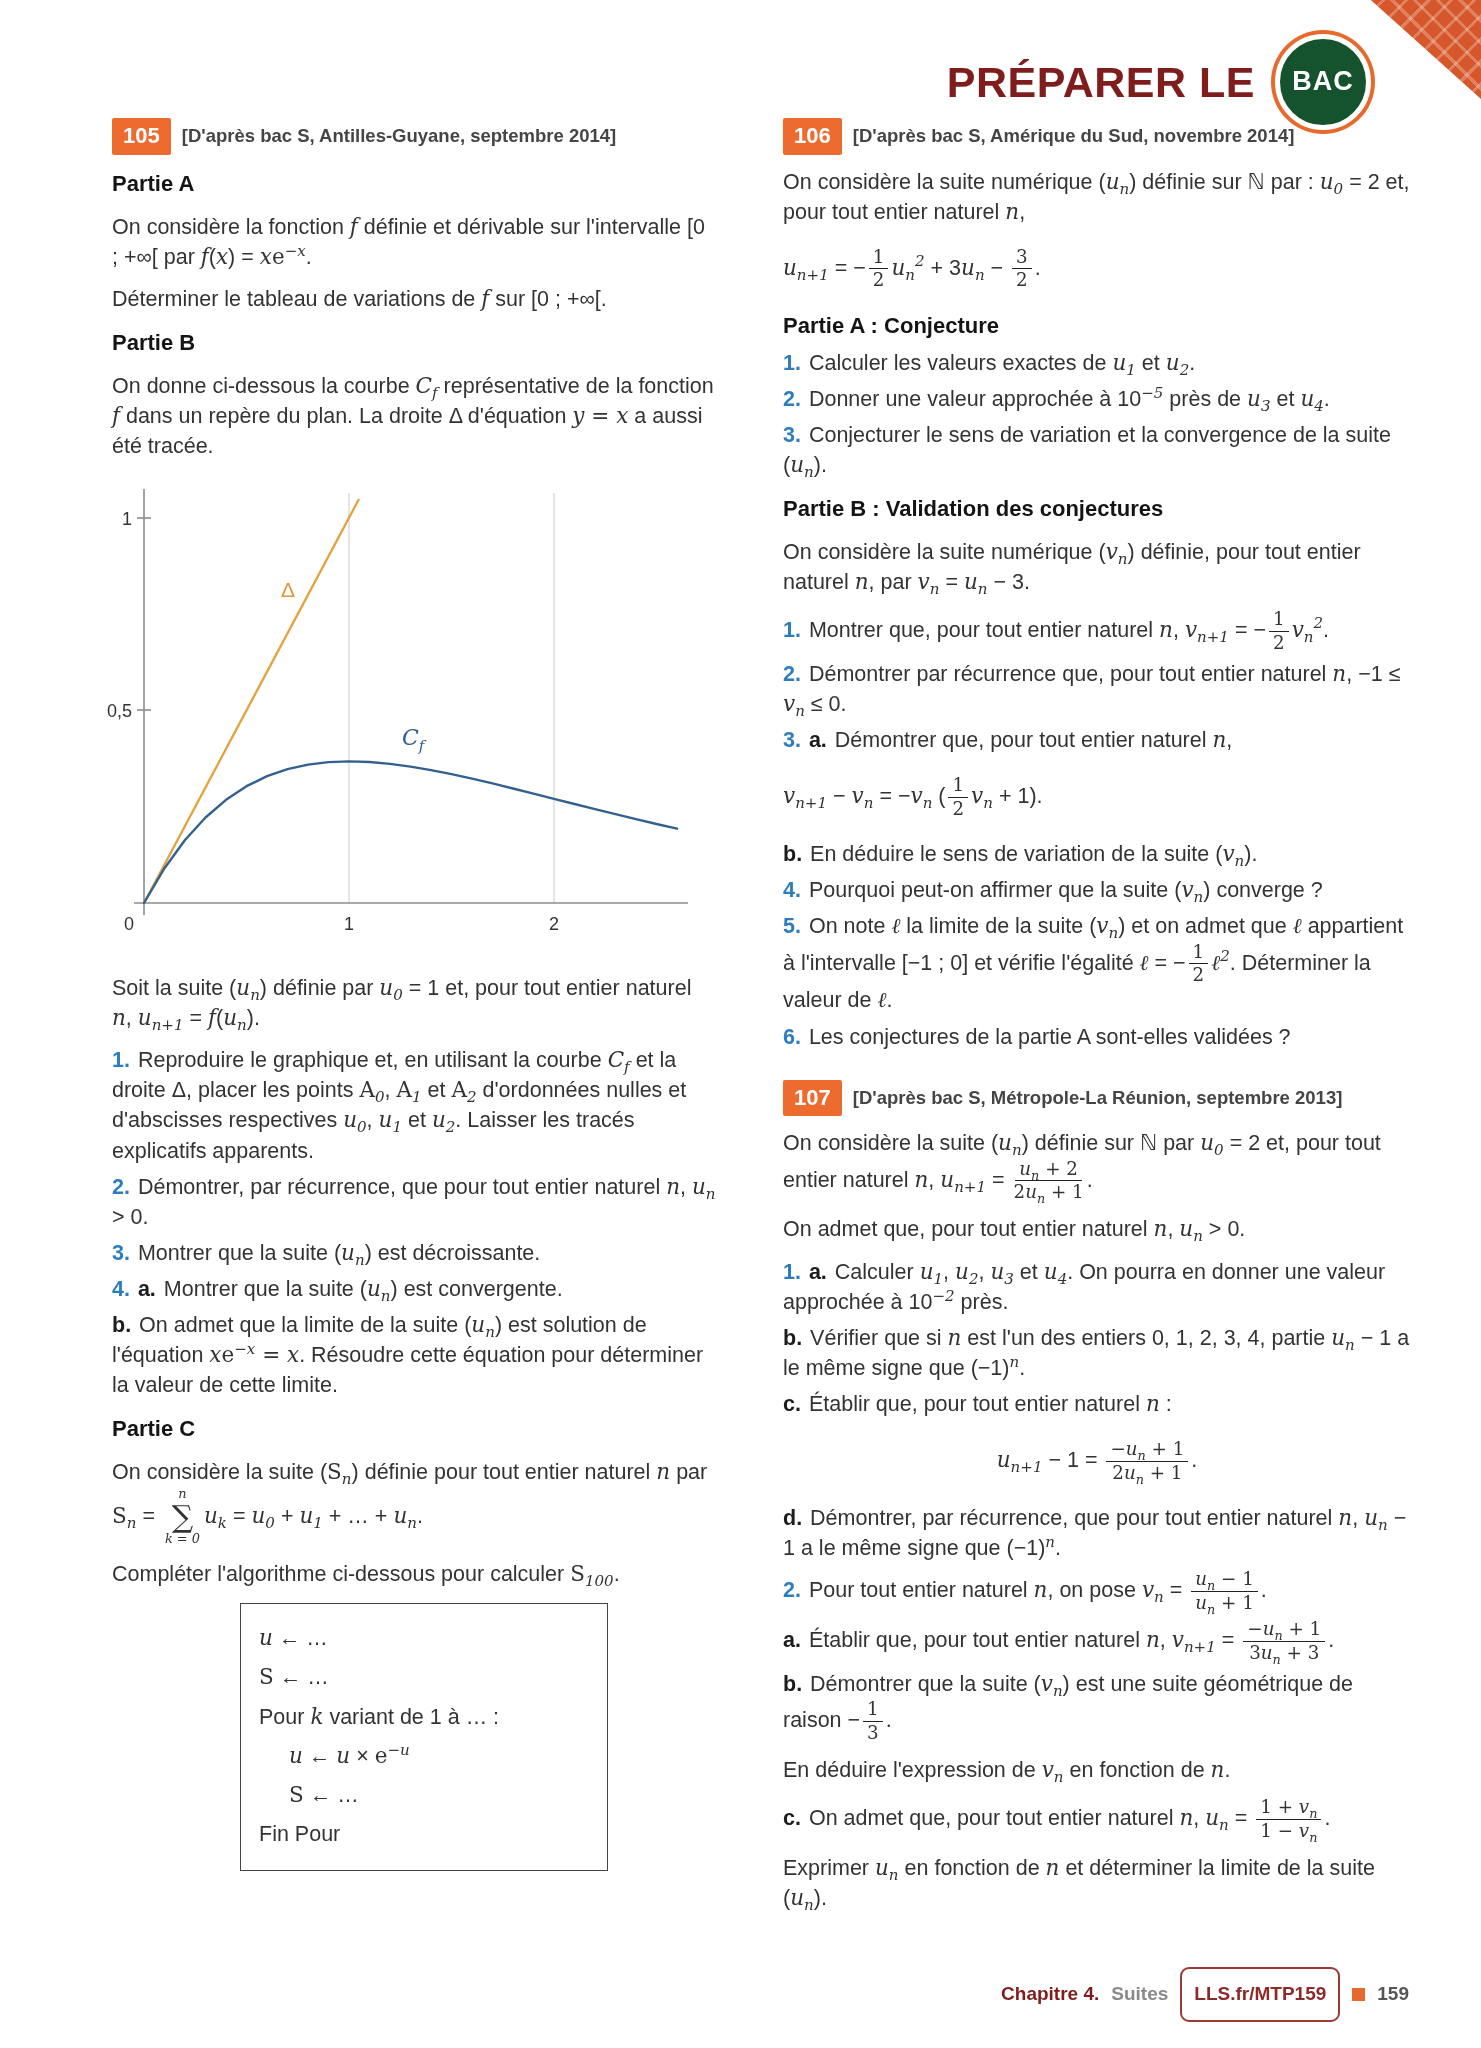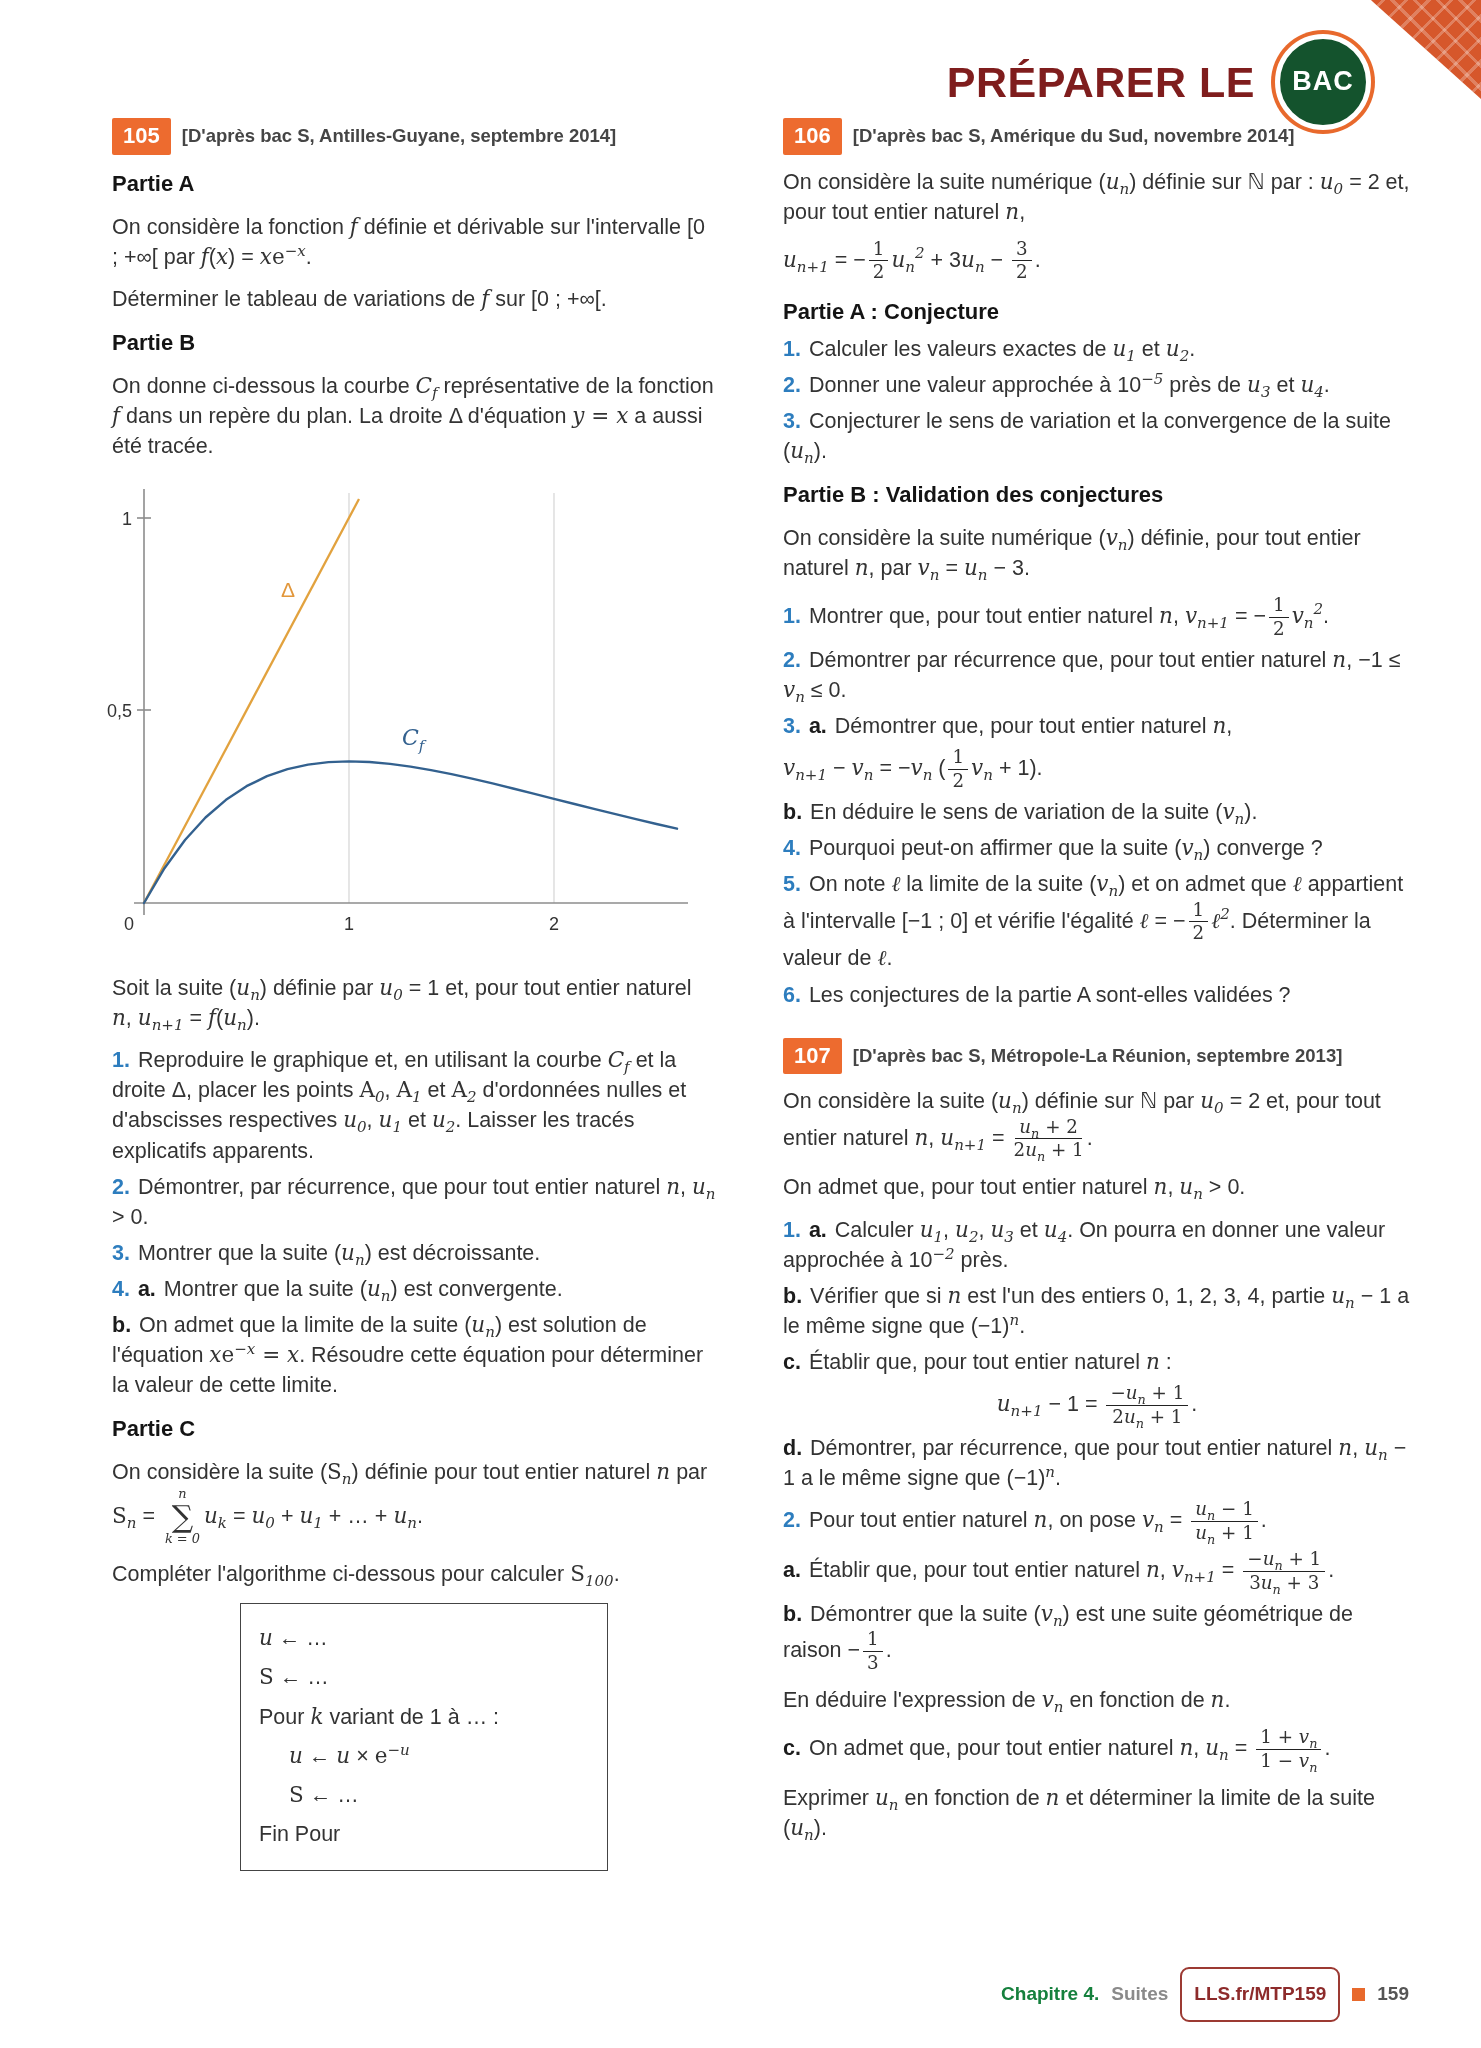--- a/index.html
+++ b/index.html
@@ -25,21 +25,21 @@
   .col-right{flex:1;min-width:0;}
 
   
   .ex-header{display:flex;align-items:center;margin:28px 0 10px;}
   .col > .ex-header:first-child{margin-top:0;}
   .ex-num{background:#ed6b2f;color:#fff;font-weight:800;font-size:22px;padding:3px 11px;border-radius:2px;margin-right:11px;flex:none;}
   .ex-src{font-weight:700;font-size:18.5px;color:#454545;}
   .part-h{font-weight:700;font-size:22px;color:#141414;margin:14px 0 5px;}
   .para{margin:12px 0;}
   .li{margin:6px 0;}
-  .eq{margin:6px 0;}
+  .eq{margin:20px 0;}
   .eq.center{text-align:center;}
   .num-label{color:#2d7dbe;font-weight:700;margin-right:2px;}
   .alpha-label{color:#1c1c1c;font-weight:700;margin-right:2px;}
 
   
   .mi{font-family:"DejaVu Serif","Liberation Serif",serif;font-style:italic;}
   .mr{font-family:"DejaVu Serif","Liberation Serif",serif;}
   sub.msub,sup.msup{font-family:"DejaVu Serif","Liberation Serif",serif;font-style:italic;font-size:.7em;line-height:0;}
   .frac{display:inline-flex;flex-direction:column;align-items:center;vertical-align:middle;
         margin:0 3px;font-family:"DejaVu Serif","Liberation Serif",serif;line-height:1.12;}
@@ -62,21 +62,21 @@
   .curve-label{fill:#33618f;font-size:22px;font-family:"DejaVu Serif","Liberation Serif",serif;font-style:italic;}
   .curve-sub{font-size:15px;}
 
   
   .algo{border:1.6px solid #444;width:330px;margin:14px 0 0 128px;padding:12px 18px 14px;line-height:1.55;}
   .algo-line{margin:5px 0;}
   .algo-line.ind{padding-left:30px;}
 
   
   .footer{position:absolute;bottom:26px;right:72px;display:flex;align-items:center;gap:12px;font-size:19px;}
-  .chap-label{color:#15803d;font-weight:700;}
+  .chap-label{color:#7f1d1d;font-weight:700;}
   .chap-title{color:#8a8a8a;font-weight:700;}
   .lls-badge{border:2px solid #9c3a33;border-radius:9px;padding:12px 12px;color:#8d2b2b;font-weight:700;background:#fff;}
   .page-square{width:13px;height:13px;background:#e8692c;display:inline-block;}
   .page-num{color:#555;font-weight:700;}
 </style>
 </head>
 <body>
 
 <div class="page">
 

